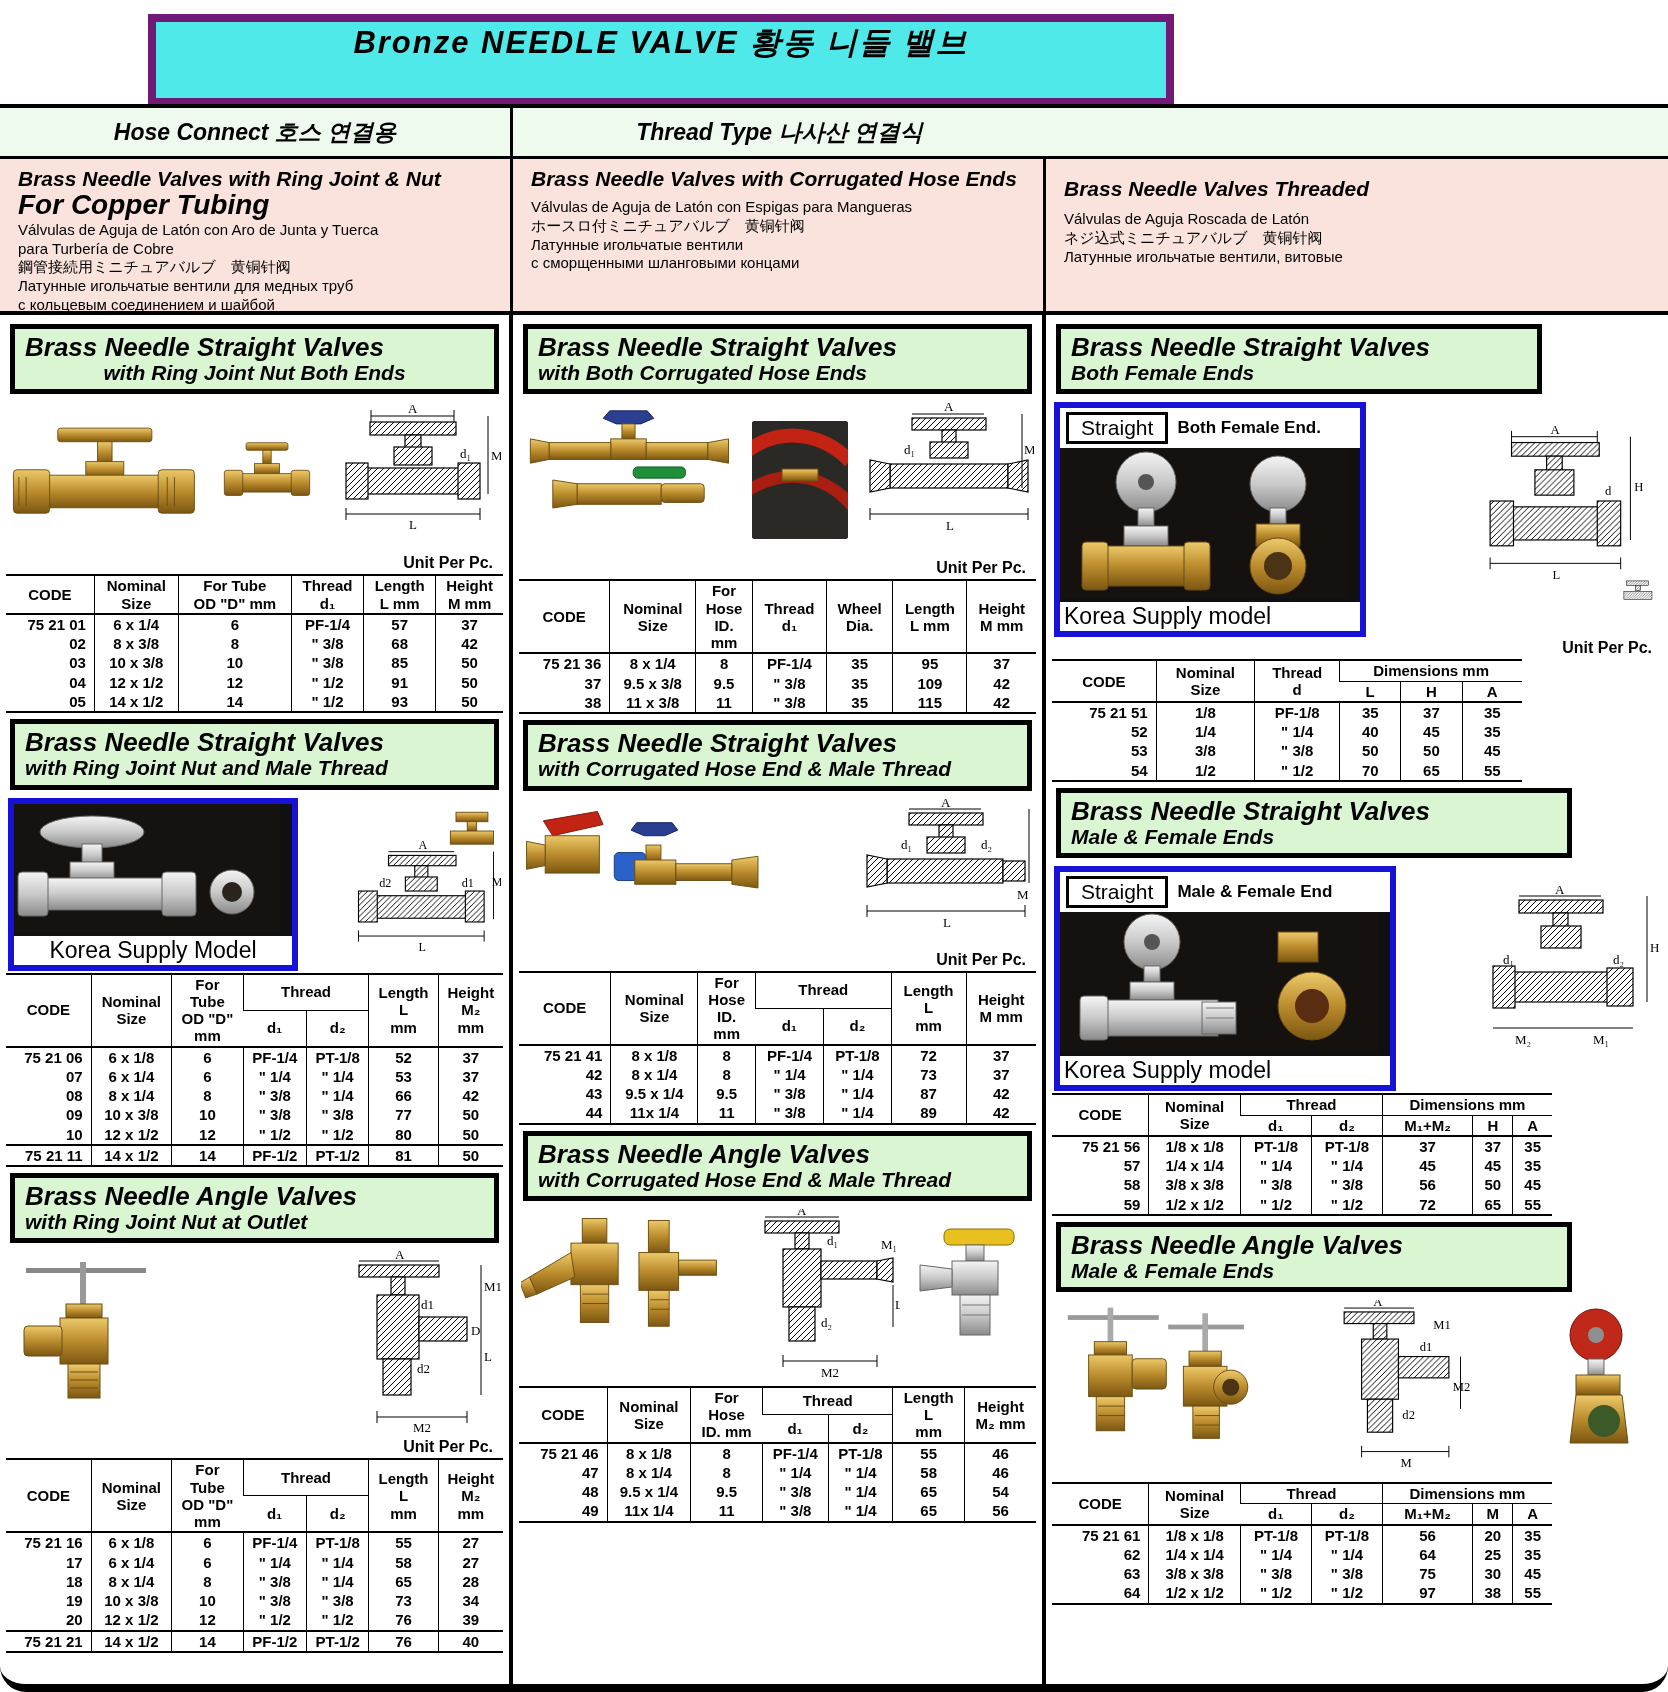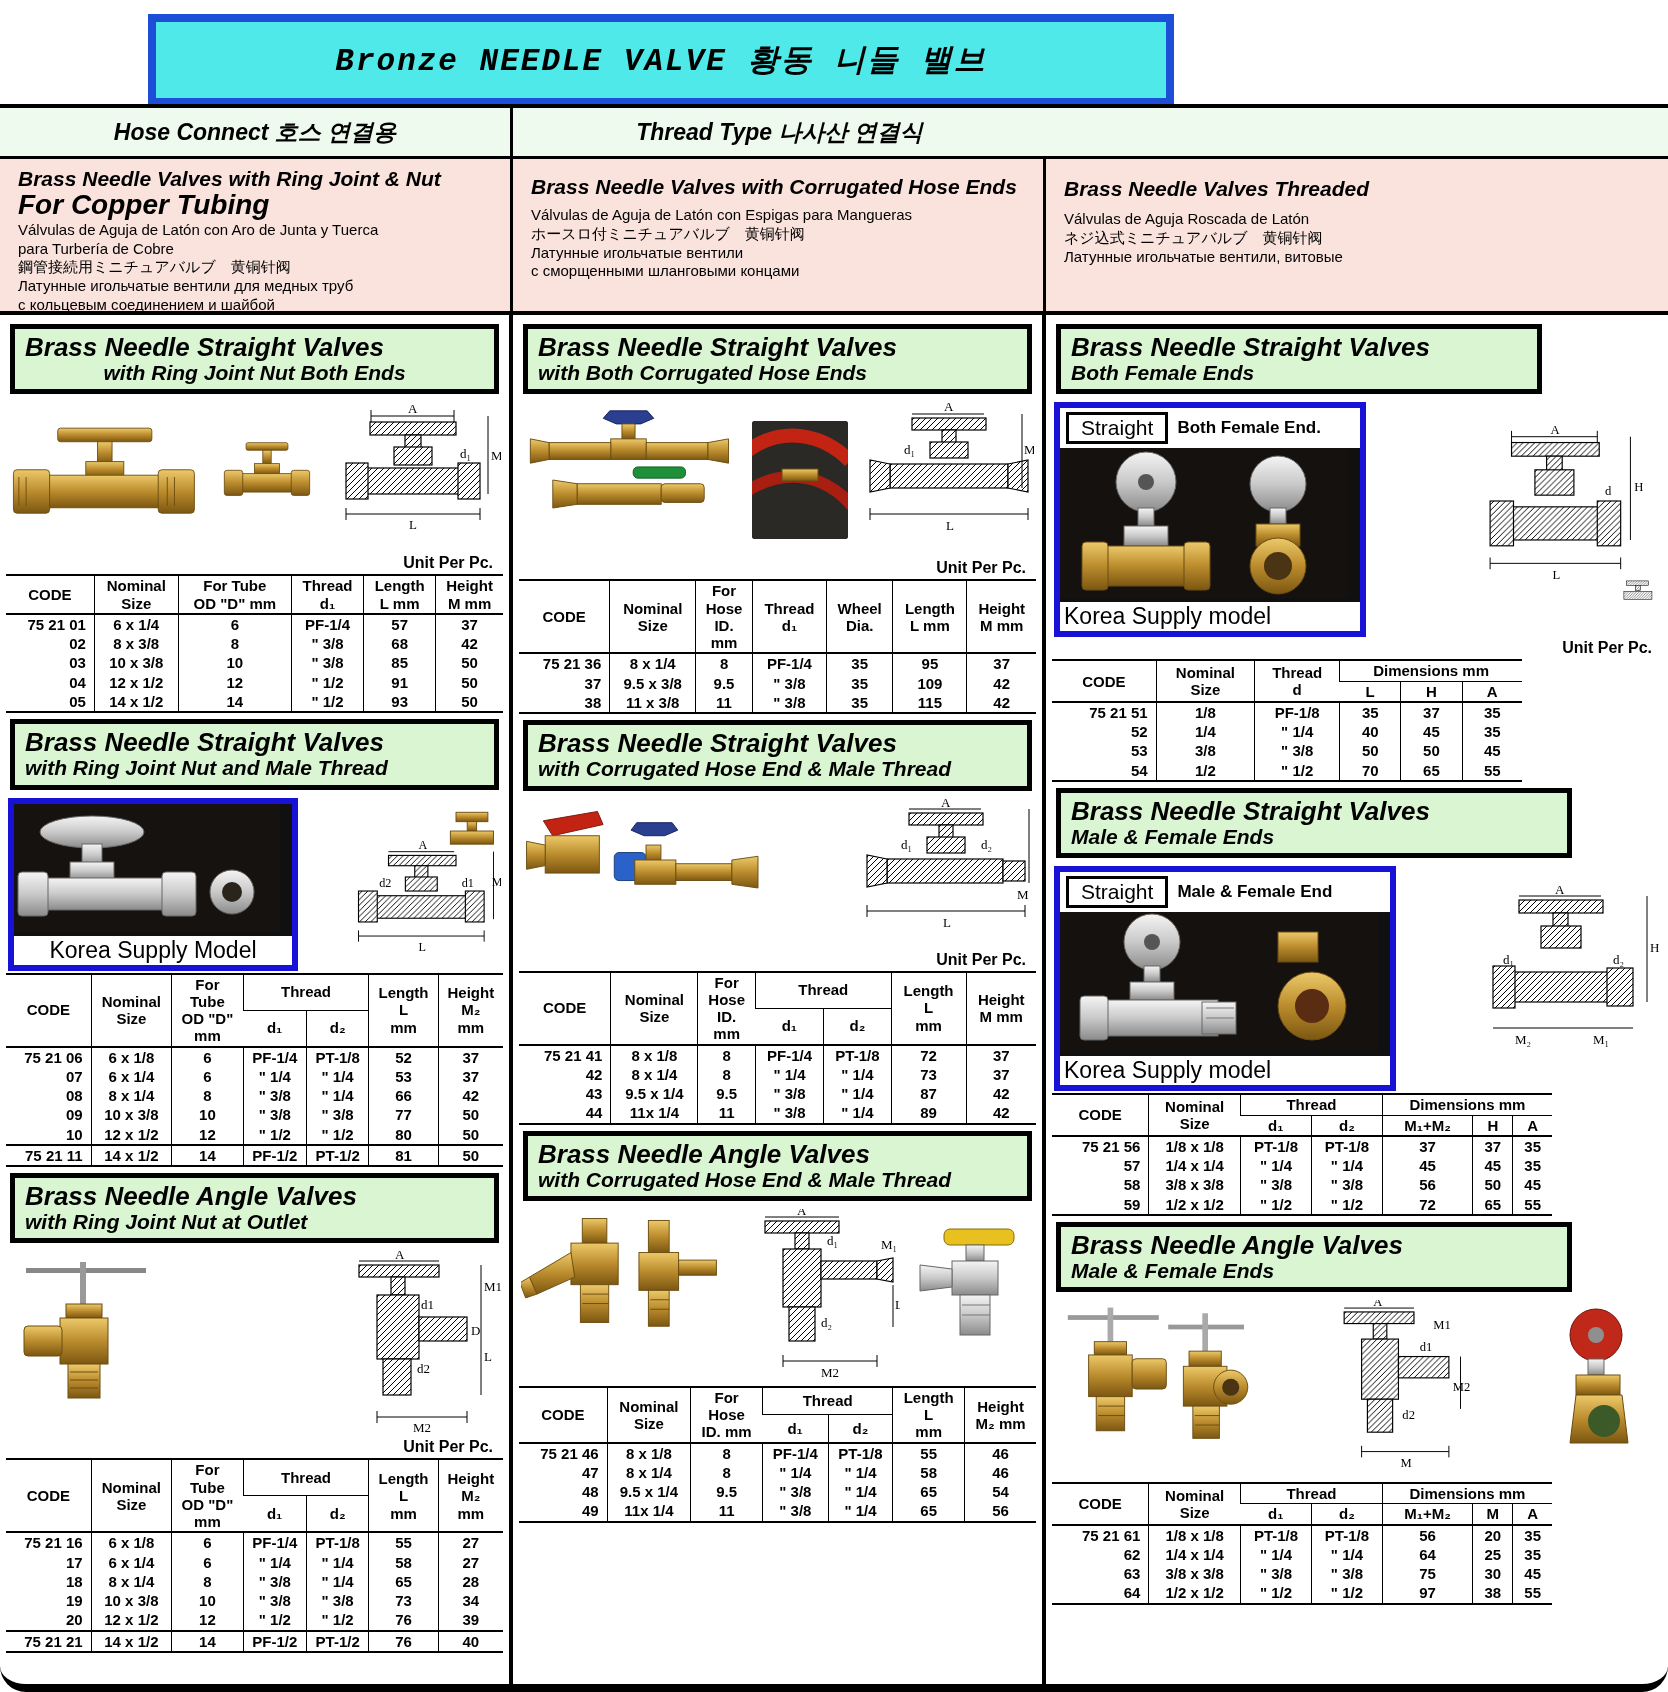--- a/index.html
+++ b/index.html
@@ -1,21 +1,21 @@
 <!DOCTYPE html>
 <html><head>
 <meta charset="utf-8">
 <style>
   html,body{margin:0;padding:0;}
   body{width:1668px;height:1692px;position:relative;background:#fff;
        font-family:"Liberation Sans",sans-serif;color:#000;overflow:hidden;}
   
   .banner{position:absolute;left:148px;top:14px;width:1010px;height:76px;
-          background:#4fe9e9;border:8px solid #1d4ed8;display:flex;align-items:center;
-          justify-content:center;font-style:italic;font-weight:bold;font-size:31px;letter-spacing:2px;font-family:Liberation Mono, monospace;}
+          background:#4fe9e9;border:8px solid #701a75;display:flex;align-items:flex-start;
+          justify-content:center;font-style:italic;font-weight:bold;font-size:31px;letter-spacing:2px;}
   
   .hdr-row{position:absolute;top:104px;left:0;width:1668px;height:48px;
            border-top:4px solid #000;border-bottom:3px solid #000;background:#eefaee;
            display:grid;grid-template-columns:513px 533px 622px;}
   .hdr-cell{display:flex;align-items:center;justify-content:center;font-style:italic;
             font-weight:bold;font-size:23px;}
   .hdr-cell.b{border-right:3px solid #000;}
   
   .intro-row{position:absolute;top:159px;left:0;width:1668px;height:152px;background:#fbe3dd;
              border-bottom:4px solid #000;display:grid;grid-template-columns:513px 533px 622px;}
@@ -96,21 +96,21 @@
   <div class="intro-cell b">
     <div class="intro-title">Brass Needle Valves with Ring Joint &amp; Nut</div>
     <div class="intro-sub">For Copper Tubing</div>
     <div class="intro-line">Válvulas de Aguja de Latón con Aro de Junta y Tuerca</div>
     <div class="intro-line">para Turbería de Cobre</div>
     <div class="intro-line">鋼管接続用ミニチュアバルブ　黄铜针阀</div>
     <div class="intro-line">Латунные игольчатые вентили для медных труб</div>
     <div class="intro-line">с кольцевым соединением и шайбой</div>
   </div>
   <div class="intro-cell b">
-    <div class="intro-title" style="margin-top:8px">Brass Needle Valves  with Corrugated Hose Ends</div>
+    <div class="intro-title" style="">Brass Needle Valves  with Corrugated Hose Ends</div>
     <div class="intro-line" style="margin-top:8px">Válvulas de Aguja de Latón con Espigas para Mangueras</div>
     <div class="intro-line">ホースロ付ミニチュアバルブ　黄铜针阀</div>
     <div class="intro-line">Латунные игольчатые вентили</div>
     <div class="intro-line">с сморщенными шланговыми концами</div>
   </div>
   <div class="intro-cell">
     <div class="intro-title" style="margin-top:10px">Brass Needle Valves   Threaded</div>
     <div class="intro-line" style="margin-top:10px">Válvulas de Aguja Roscada de Latón</div>
     <div class="intro-line">ネジ込式ミニチュアバルブ　黄铜针阀</div>
     <div class="intro-line">Латунные игольчатые вентили, витовые</div>

